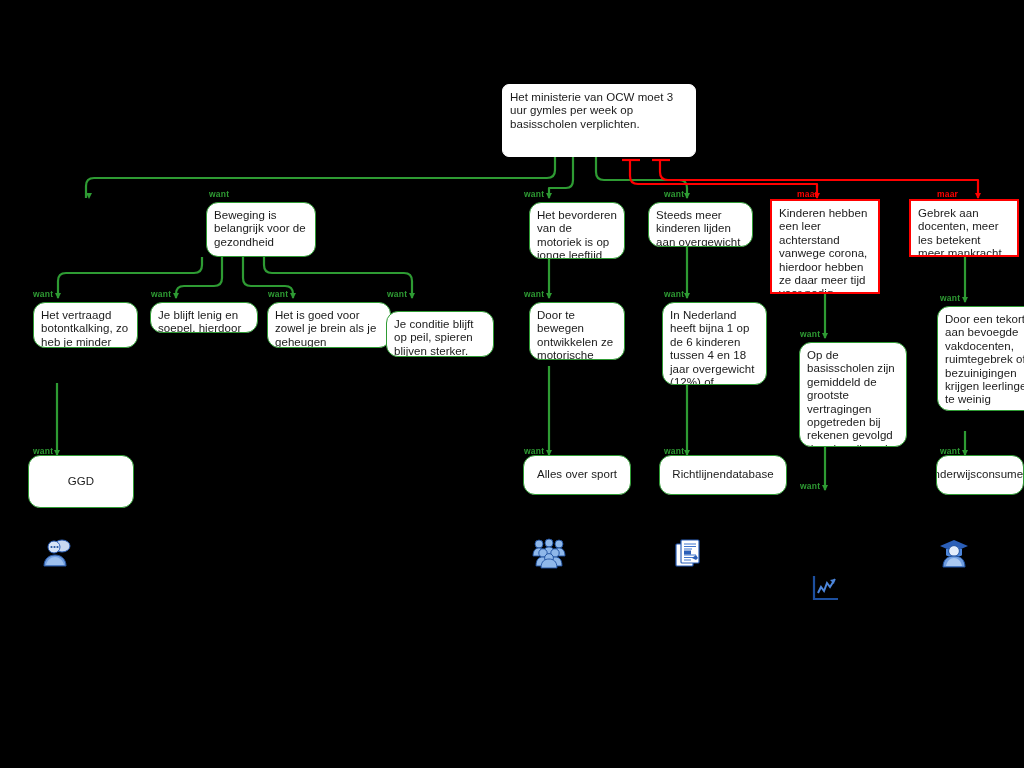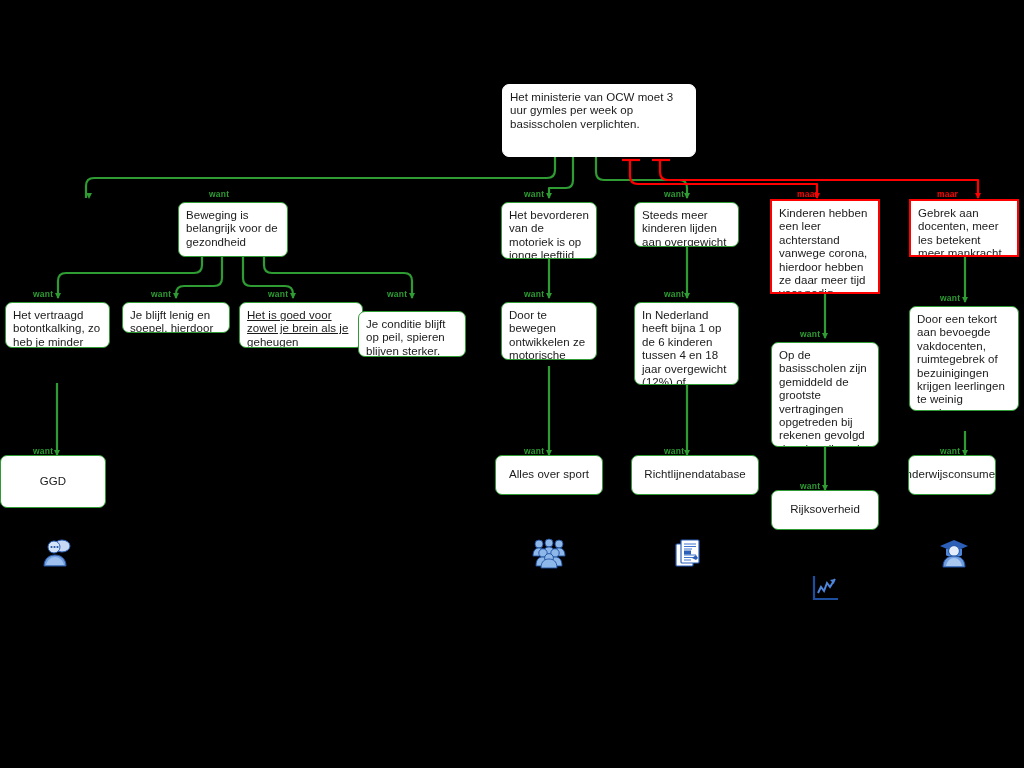--- a/index.html
+++ b/index.html
@@ -31,21 +31,22 @@
     background: #ffffff;
     color: #1a1a1a;
     font-size: 11.5px;
     line-height: 13.4px;
     padding: 6px 7px 5px 7px;
     overflow: hidden;
     letter-spacing: 0.05px;
   }
   .node.pro {
     border: 1.6px solid #2e9b33;
-    border-radius: 7px;
+    border-radius: 12px;
+    margin-left: 28px;
   }
   .node.con {
     border: 2px solid #ff0000;
     border-radius: 0px;
   }
   .node.root {
     border: 1.6px solid #ffffff;
     border-radius: 7px;
   }
   .node.leafsrc {
@@ -150,21 +151,21 @@
   <div class="node pro" style="left:178px; top:202px; width:110px; height:55px;">
     <span>Beweging is belangrijk voor de gezondheid</span>
   </div>
 
   <div class="edge-label pro" style="left:524px; top:189px;">want</div>
   <div class="node pro" style="left:501px; top:202px; width:96px; height:57px;">
     <span>Het bevorderen van de motoriek is op jonge leeftijd makkelijker</span>
   </div>
 
   <div class="edge-label pro" style="left:664px; top:189px;">want</div>
-  <div class="node pro" style="left:634px; top:202px; width:105px; height:45px;">
+  <div class="node pro" style="left:620px; top:202px; width:105px; height:45px;">
     <span>Steeds meer kinderen lijden aan overgewicht</span>
   </div>
 
   <div class="edge-label con" style="left:797px; top:189px;">maar</div>
   <div class="node con" style="left:770px; top:199px; width:110px; height:95px;">
     <span>Kinderen hebben een leer achterstand vanwege corona, hierdoor hebben ze daar meer tijd voor nodig.</span>
   </div>
 
   <div class="edge-label con" style="left:937px; top:189px;">maar</div>
   <div class="node con" style="left:909px; top:199px; width:110px; height:58px;">
@@ -175,21 +176,21 @@
   <div class="node pro" style="left:5px; top:302px; width:105px; height:46px;">
     <span>Het vertraagd botontkalking, zo heb je minder kans op botbreuken</span>
   </div>
 
   <div class="edge-label pro" style="left:151px; top:289px;">want</div>
   <div class="node pro" style="left:122px; top:302px; width:108px; height:31px;">
     <span>Je blijft lenig en soepel, hierdoor val je minder snel</span>
   </div>
 
   <div class="edge-label pro" style="left:268px; top:289px;">want</div>
-  <div class="node pro" style="left:239px; top:302px; width:124px; height:46px;text-decoration:underline;">
+  <div class="node pro" style="left:239px; top:302px; width:124px; height:46px;">
     <span>Het is goed voor zowel je brein als je geheugen</span>
   </div>
 
   <div class="edge-label pro" style="left:387px; top:289px;">want</div>
   <div class="node pro" style="left:358px; top:311px; width:108px; height:46px;">
     <span>Je conditie blijft op peil, spieren blijven sterker.</span>
   </div>
 
   <div class="edge-label pro" style="left:524px; top:289px;">want</div>
   <div class="node pro" style="left:501px; top:302px; width:96px; height:58px;">
@@ -220,23 +221,20 @@
   <div class="node pro leafsrc" style="left:495px; top:455px; width:108px; height:40px;">
     <span>Alles over sport</span>
   </div>
 
   <div class="edge-label pro" style="left:664px; top:446px;">want</div>
   <div class="node pro leafsrc" style="left:631px; top:455px; width:128px; height:40px;">
     <span>Richtlijnendatabase</span>
   </div>
 
   <div class="edge-label pro" style="left:800px; top:481px;">want</div>
-  <div class="node pro leafsrc" style="left:771px; top:490px; width:108px; height:40px;">
-    <span>Rijksoverheid</span>
-  </div>
 
   <div class="edge-label pro" style="left:940px; top:446px;">want</div>
   <div class="node pro leafsrc" style="left:908px; top:455px; width:88px; height:40px;">
     <span>onderwijsconsument</span>
   </div>
 
   <div class="icon-wrap" style="left:40px; top:536px;">
     <svg width="34" height="32" viewBox="0 0 34 32">
       <ellipse cx="22" cy="10" rx="8" ry="6" fill="#c7d8f2" stroke="#2b5fb8" stroke-width="1"></ellipse>
       <circle cx="14" cy="11" r="6" fill="#d6e4f7" stroke="#2b5fb8" stroke-width="1"></circle>

